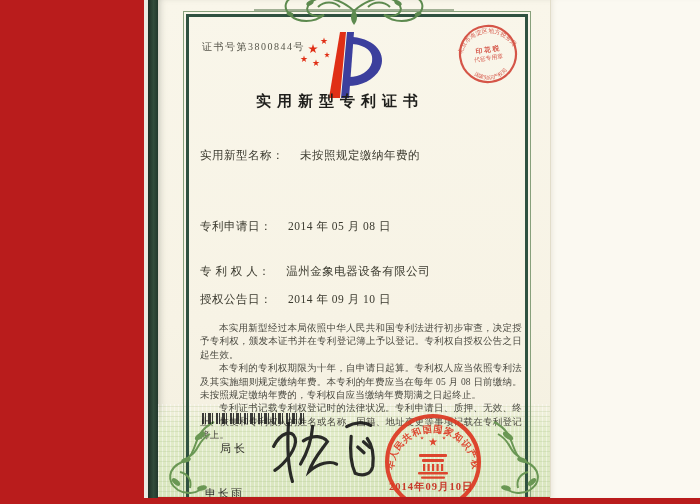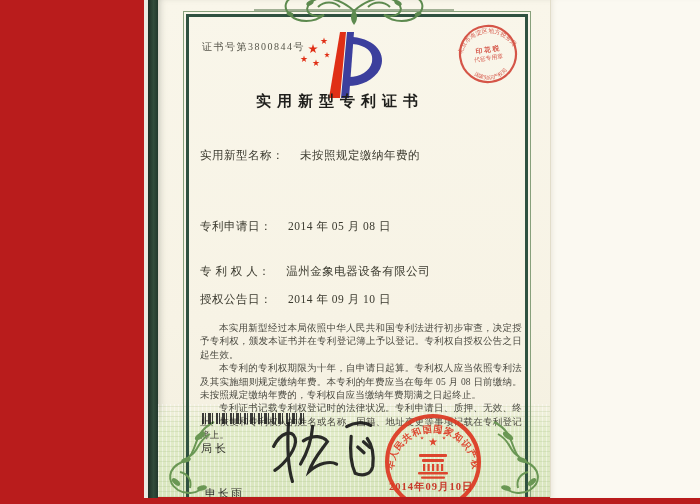--- a/index.html
+++ b/index.html
@@ -29,21 +29,21 @@
   .paras p{margin:0;text-indent:2em;}
   .band{left:0;top:404px;width:392px;height:93px;
         background:
           repeating-linear-gradient(0deg,rgba(150,182,118,.20) 0 1px,rgba(0,0,0,0) 1px 5px),
           repeating-linear-gradient(90deg,rgba(255,255,255,.45) 0 1px,rgba(0,0,0,0) 1px 4px),
           linear-gradient(180deg,rgba(244,241,223,.0) 0%,#e3ecca 28%,#d8e5bd 100%);}
   .barcode{left:44px;top:413px;width:102px;height:11px;opacity:.85;
         background:repeating-linear-gradient(90deg,#1c1c1c 0 2px,rgba(0,0,0,0) 2px 3px,
           #1c1c1c 3px 4px,rgba(0,0,0,0) 4px 6px,#1c1c1c 6px 9px,rgba(0,0,0,0) 9px 10px,
           #1c1c1c 10px 11px,rgba(0,0,0,0) 11px 14px);}
-  .director-label{left:43px;top:441px;font-size:11px;letter-spacing:3px;color:#2e2e28;}
+  .director-label{left:62px;top:441px;font-size:11px;letter-spacing:3px;color:#2e2e28;}
   .director-name{left:47px;top:486px;font-size:11px;letter-spacing:2px;color:#2e2e28;}
   .seal-date{left:231px;top:480px;font-size:10.5px;color:#c8392a;letter-spacing:1px;font-weight:bold;}
   .sig{left:102px;top:416px;}
   .seal{left:225px;top:412px;opacity:.92;}
   .taxstamp{left:291px;top:15px;opacity:.85;transform:rotate(-8deg);}
   .logo{left:132px;top:30px;}
   .topflourish{left:96px;top:-5px;}
   .corner-l{left:2px;top:420px;}
   .corner-r{left:332px;top:420px;transform:scaleX(-1);}
 </style>

